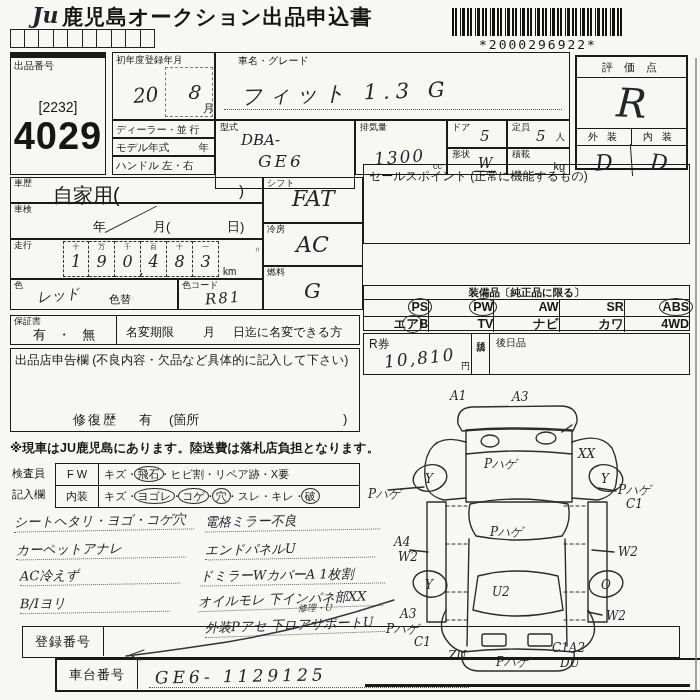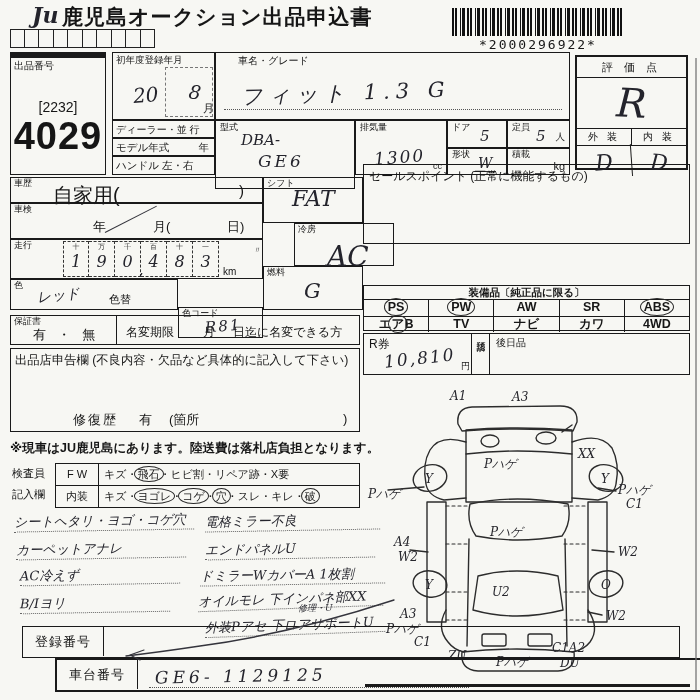--- a/index.html
+++ b/index.html
@@ -17,21 +17,21 @@
                  border:1.3px solid #2a2a2a;border-radius:50%;}
   .gridcell{width:14.5px;height:19px;border:1.2px solid #222;border-left:none;box-sizing:border-box;}
   .gridcell:first-child{border-left:1.2px solid #222;}
   .barcode{background:repeating-linear-gradient(90deg,#111 0 2px,#f7f7f3 2px 3px,#111 3px 5px,#f7f7f3 5px 8px,#111 8px 9px,#f7f7f3 9px 10px,#111 10px 13px,#f7f7f3 13px 15px);}
   .digitcell{width:26px;height:36px;border:1.3px dashed #333;border-left:none;box-sizing:border-box;
              display:flex;flex-direction:column;align-items:center;}
   .digitcell:first-child{border-left:1.3px dashed #333;}
   .dh{font-size:7px;color:#333;line-height:9px;}
   .dv{font-size:16px;line-height:22px;}
   .eqrow{display:flex;border-top:1.2px solid #1a1a1a;}
-  .eqcell{flex:1;text-align:center;font-size:12.5px;line-height:15.5px;border-left:1.2px solid #1a1a1a;position:relative;}
+  .eqcell{flex:1;text-align:right;font-size:12.5px;line-height:15.5px;border-left:1.2px solid #1a1a1a;position:relative;}
   .eqcell:first-child{border-left:none;}
   .insrow{display:flex;border-top:1.2px solid #1a1a1a;height:21px;align-items:center;}
   .insrow:first-child{border-top:none;}
   .inshead{width:42px;text-align:center;border-right:1.2px solid #1a1a1a;font-size:11px;height:21px;line-height:21px;}
   .inswords{padding-left:5px;font-size:11px;white-space:nowrap;}
   .noteline{position:absolute;border-bottom:1.2px dotted #666;font-size:13px;white-space:nowrap;}
   svg text{font-family:"DejaVu Serif","Liberation Serif",serif;font-style:italic;fill:#26262c;font-size:12px;}
   svg path,svg ellipse,svg rect{fill:none;stroke:#2c2c2c;stroke-width:1.4;stroke-linecap:round;stroke-linejoin:round;}
   svg .dash{stroke-dasharray:3,3;stroke-width:1.1;}
   .slash{position:absolute;border-top:1.6px solid #34343c;transform-origin:left center;}
@@ -174,32 +174,32 @@
     <div class="abs hw" style="left:128px;top:22px;font-size:14px;">,</div>
     <div class="abs" style="left:212px;top:26px;font-size:10px;">km</div>
     <div class="abs" style="left:242px;top:4px;font-size:9px;color:#555;">〃</div>
   </div>
 
   <div class="box" style="left:10px;top:279px;width:168px;height:31px;">
     <div class="lbl" style="padding:1px 0 0 3px;">色</div>
     <div class="abs hw" style="left:26px;top:7px;font-size:14px;transform:rotate(-6deg);">レッド</div>
     <div class="abs" style="left:98px;top:12px;font-size:11px;">色替</div>
   </div>
-  <div class="box" style="left:178px;top:279px;width:85px;height:31px;margin-top:28px;">
+  <div class="box" style="left:178px;top:279px;width:85px;height:31px;">
     <div class="lbl" style="padding:1px 0 0 3px;">色コード</div>
     <div class="abs hw" style="left:26px;top:9px;font-size:15px;transform:rotate(-5deg);letter-spacing:2px;">R81</div>
   </div>
 
   <div class="box" style="left:263px;top:177px;width:100px;height:46px;">
     <div class="lbl" style="padding:1px 0 0 3px;">シフト</div>
     <div class="abs hw" style="left:28px;top:8px;font-size:22px;">FAT</div>
   </div>
-  <div class="box" style="left:263px;top:223px;width:100px;height:43px;margin-left:31px;">
+  <div class="box" style="left:263px;top:223px;width:100px;height:43px;">
     <div class="lbl" style="padding:1px 0 0 3px;">冷房</div>
-    <div class="abs hw" style="left:32px;top:16px;font-size:28px;">AC</div>
+    <div class="abs hw" style="left:32px;top:8px;font-size:22px;">AC</div>
   </div>
   <div class="box" style="left:263px;top:266px;width:100px;height:44px;">
     <div class="lbl" style="padding:1px 0 0 3px;">燃料</div>
     <div class="abs hw" style="left:40px;top:12px;font-size:21px;">G</div>
   </div>
 
   <div class="box" style="left:363px;top:164px;width:327px;height:80px;border-style:solid;">
     <div style="font-size:12px;padding:3px 0 0 5px;">セールスポイント (正常に機能するもの)</div>
   </div>
 

